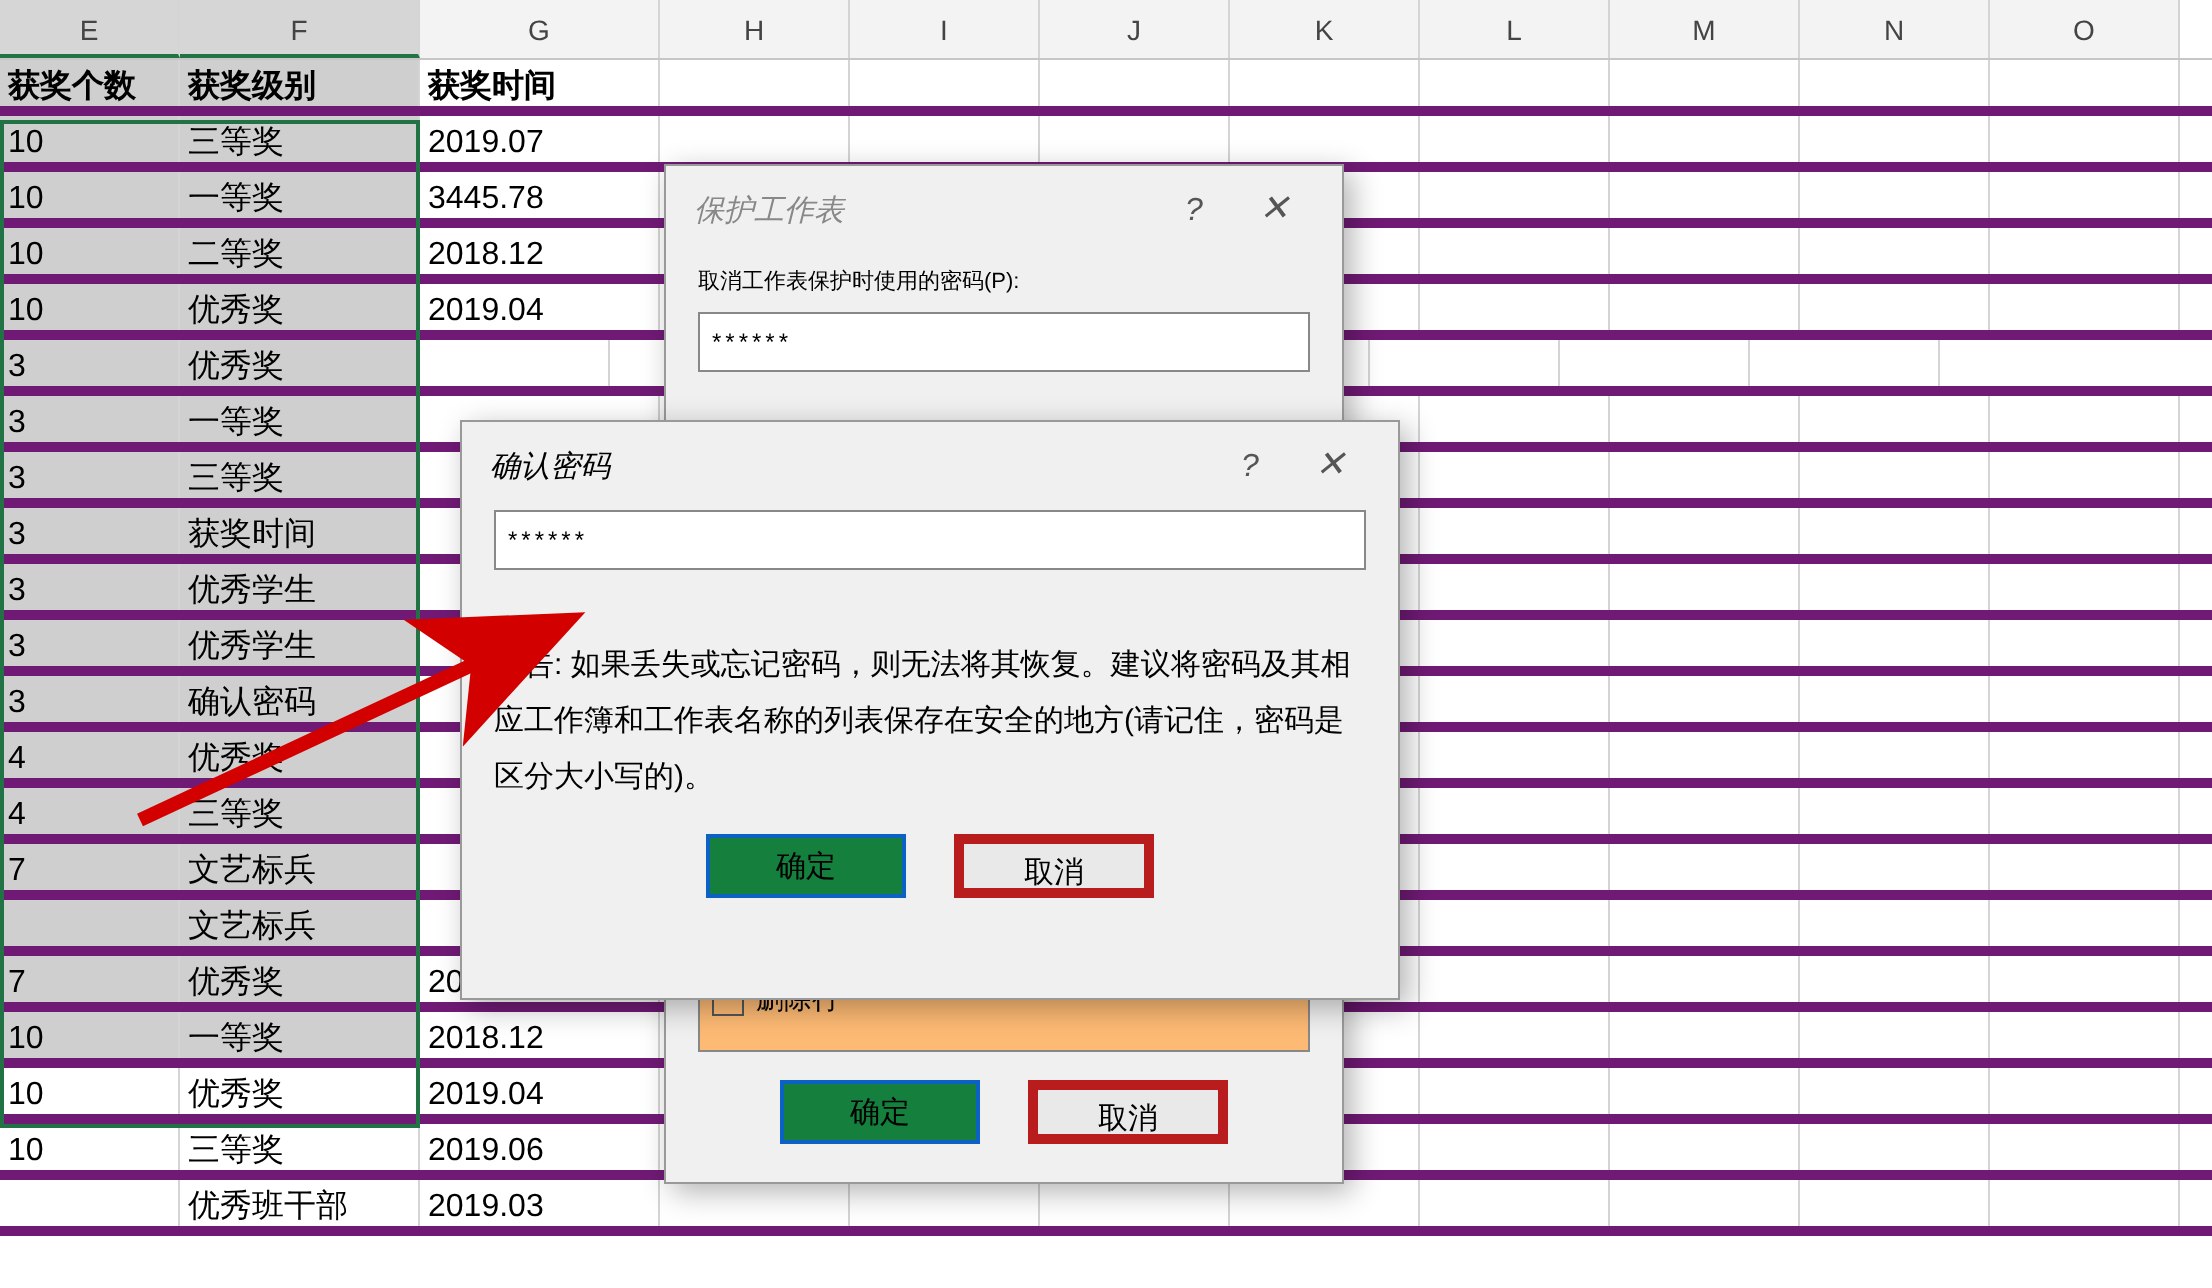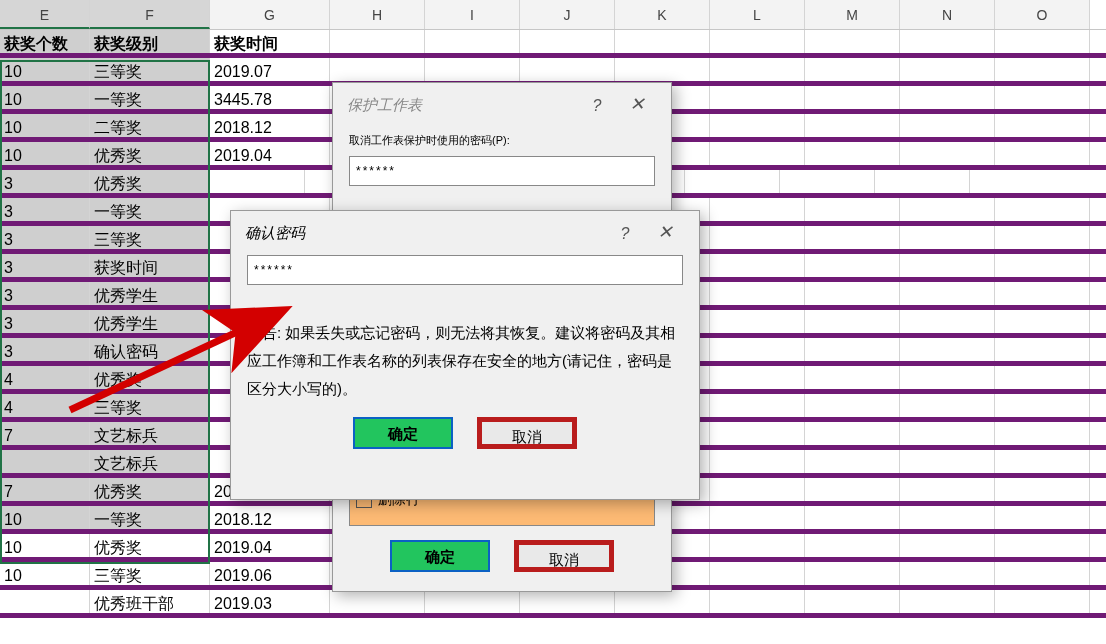--- a/index.html
+++ b/index.html
@@ -112,21 +112,21 @@
     width: 16px; height: 16px; border: 1px solid #555; margin-right: 6px;
   }
   .btn-row {
     display: flex; justify-content: center; gap: 24px; margin-top: 14px;
   }
   .btn {
     width: 100px; height: 32px; border: 5px solid #b91c1c;
     text-align: center; line-height: 30px; font-size: 15px;
     background: #e9e9e9;
   }
-  .btn.primary { border: 2px solid #0b61c4; background: #22c55e; font-weight: bold; }
+  .btn.primary { border: 2px solid #0b61c4; background: #15803d; }
 
   
   .dlg-protect {
     left: 332px; top: 82px; width: 340px; height: 510px;
   }
   .dlg-protect .dlg-title { color: #888; }
   .dlg-protect .perm-box { height: 60px; }
   .dlg-protect .perm-row { position: relative; }
   .dlg-protect .dd {
     position: absolute; right: 2px; top: 2px;

